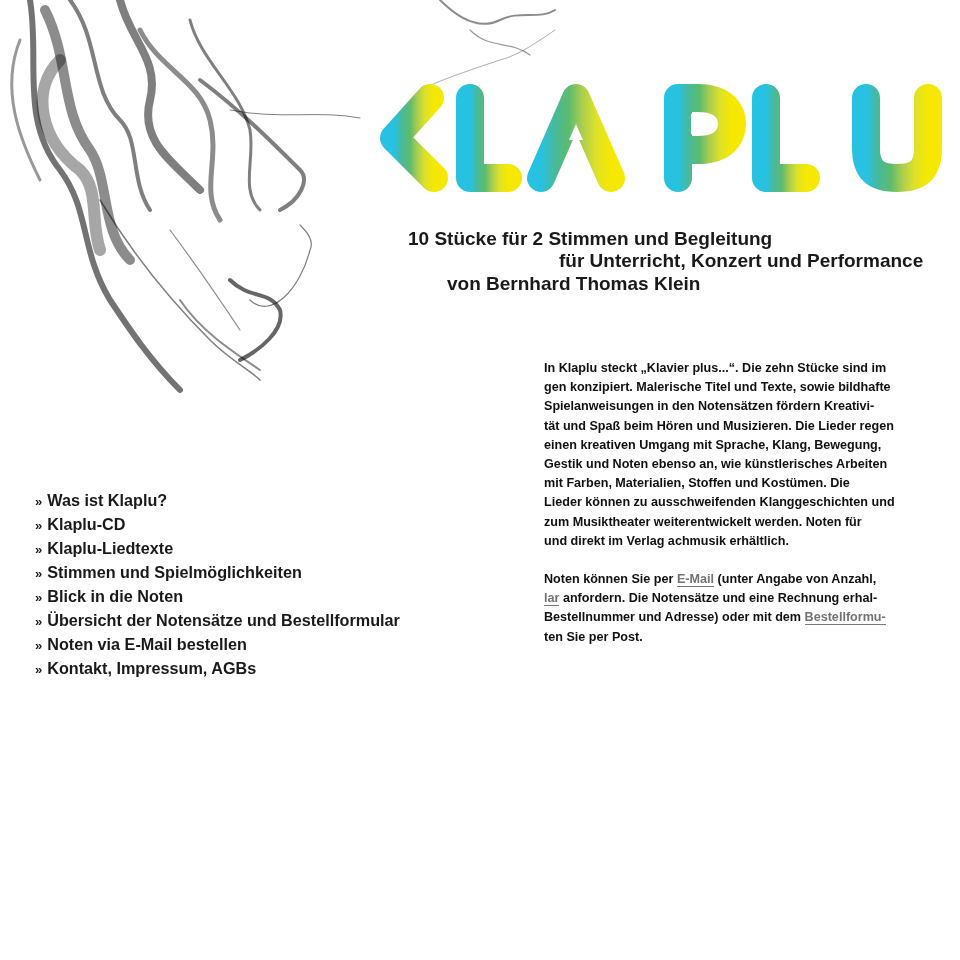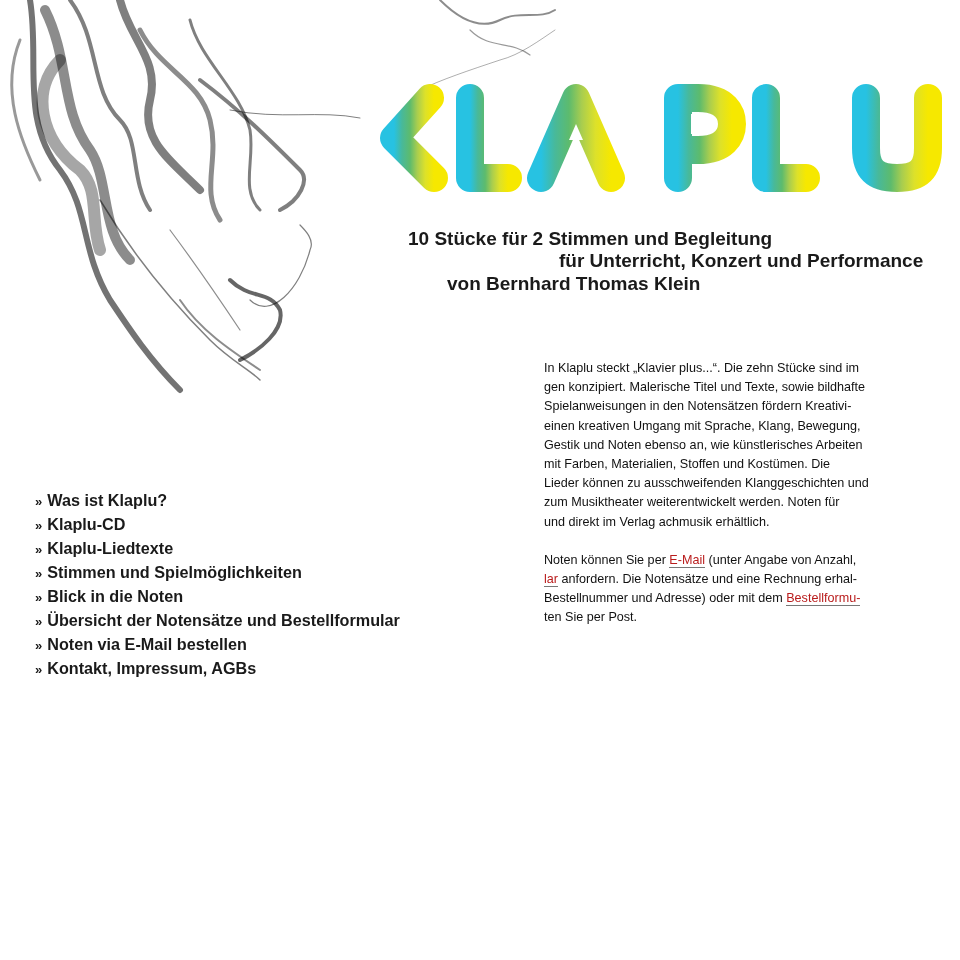--- a/index.html
+++ b/index.html
@@ -10,22 +10,22 @@
     .subtitle { position: absolute; left: 0; top: 0; font-size: 19px; font-weight: bold; color: #1a1a1a; white-space: nowrap; }
     .sub1 { left: 408px; top: 228px; }
     .sub2 { left: 559px; top: 250px; }
     .sub3 { left: 447px; top: 273px; }
     .nav { position: absolute; left: 27px; top: 481px; margin: 8px; padding: 0; list-style: none; }
     .nav li { font-size: 16.2px; font-weight: bold; line-height: 23px; color: #1a1a1a; white-space: nowrap; cursor: pointer; }
     .nav .raquo { font-size: 13px; margin-right: 5px; }
     .nav .lbl { }
     .body-text { position: absolute; left: 544px; top: 359px; width: 390px; font-size: 12.6px; line-height: 19.2px; color: #111; font-weight: 500; }
     .body-text p { margin: 0 0 19px 0; }
-    .body-text .line { display: block; white-space: nowrap; }
-    .link { color: #b91c1c; text-decoration: none; border-bottom: 1.5px solid #777; cursor: pointer; }
+    .body-text .line { display: block; white-space: nowrap; font-weight: bold; }
+    .link { color: #737373; text-decoration: none; border-bottom: 1.5px solid #777; cursor: pointer; }
   </style>
 </head>
 <body>
 
 <svg class="smoke" viewBox="0 0 560 400" xmlns="http://www.w3.org/2000/svg">
   <g fill="none" stroke="#000" stroke-linecap="round">
     <path d="M30 0 C40 60 20 120 60 170 C90 210 80 250 110 300 C130 330 150 360 180 390" stroke-width="6" opacity="0.55"></path>
     <path d="M45 10 C70 60 60 110 90 150 C110 180 100 230 130 260" stroke-width="10" opacity="0.45"></path>
     <path d="M70 0 C100 40 90 90 120 120 C140 140 130 180 150 210" stroke-width="4" opacity="0.5"></path>
     <path d="M120 0 C130 40 160 60 150 100 C140 140 170 160 200 190" stroke-width="8" opacity="0.5"></path>
@@ -90,20 +90,21 @@
   <li><span class="raquo">»</span><span class="lbl">Übersicht der Notensätze und Bestellformular</span></li>
   <li><span class="raquo">»</span><span class="lbl">Noten via E-Mail bestellen</span></li>
   <li><span class="raquo">»</span><span class="lbl">Kontakt, Impressum, AGBs</span></li>
 </ul>
 
 <div class="body-text">
   <p>
     <span class="line">In Klaplu steckt „Klavier plus...“. Die zehn Stücke sind im</span>
     <span class="line">gen konzipiert. Malerische Titel und Texte, sowie bildhafte</span>
     <span class="line">Spielanweisungen in den Notensätzen fördern Kreativi-</span>
+    <span class="line">tät und Spaß beim Hören und Musizieren. Die Lieder regen</span>
     <span class="line">einen kreativen Umgang mit Sprache, Klang, Bewegung,</span>
     <span class="line">Gestik und Noten ebenso an, wie künstlerisches Arbeiten</span>
     <span class="line">mit Farben, Materialien, Stoffen und Kostümen. Die</span>
     <span class="line">Lieder können zu ausschweifenden Klanggeschichten und</span>
     <span class="line">zum Musiktheater weiterentwickelt werden. Noten für</span>
     <span class="line">und direkt im Verlag achmusik erhältlich.</span>
   </p>
   <p>
     <span class="line"><span>Noten können Sie per </span><a class="link">E-Mail</a><span> (unter Angabe von Anzahl,</span></span>
     <span class="line"><a class="link">lar</a><span> anfordern. Die Notensätze und eine Rechnung erhal-</span></span>

